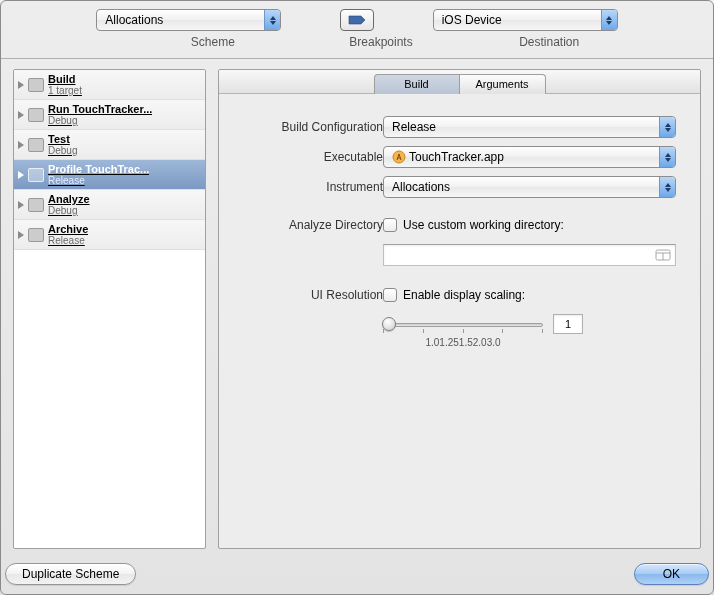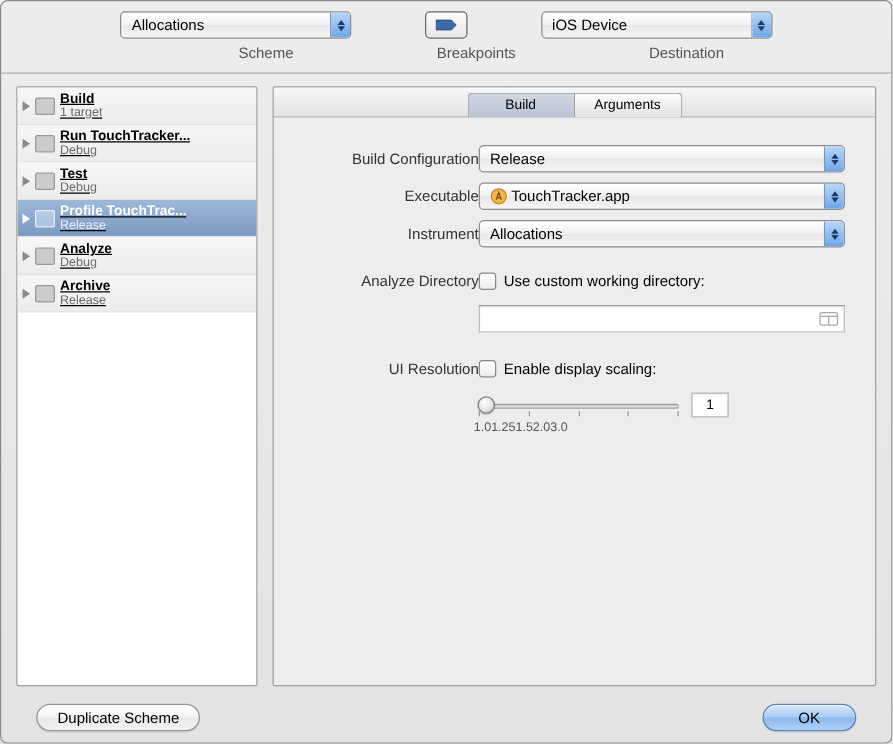--- a/index.html
+++ b/index.html
@@ -267,33 +267,33 @@
     width: 30px;
     height: 20px;
     border: 1px solid #b0b0b0;
     background: #fff;
     text-align: center;
     line-height: 18px;
     box-shadow: inset 0 1px 2px rgba(0,0,0,0.08);
   }
   .slider-labels {
     display: flex;
-    justify-content: flex-start;
+    justify-content: center;
     width: 168px;
     font-size: 10px;
     color: #555;
     margin-left: -4px;
   }
   .footer {
     position: absolute;
     left: 0; right: 0; bottom: 0;
     height: 40px;
     display: flex;
     align-items: center;
-    padding: 0 28px;
+    padding: 0 4px;
     gap: 8px;
   }
   .push-button {
     height: 22px;
     padding: 0 16px;
     border: 1px solid #969696;
     border-radius: 11px;
     background: linear-gradient(#ffffff,#f3f3f3 49%,#e8e8e8 51%,#f2f2f2);
     font-size: 12px;
     line-height: 20px;

